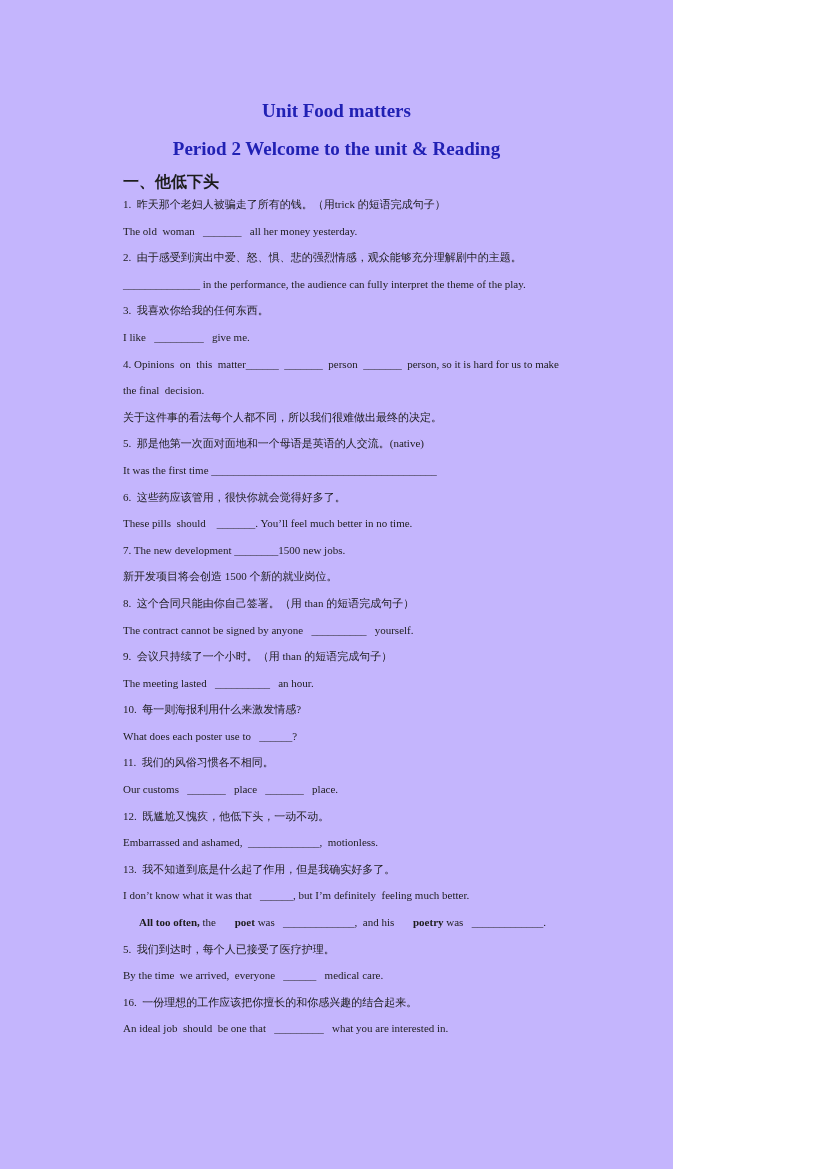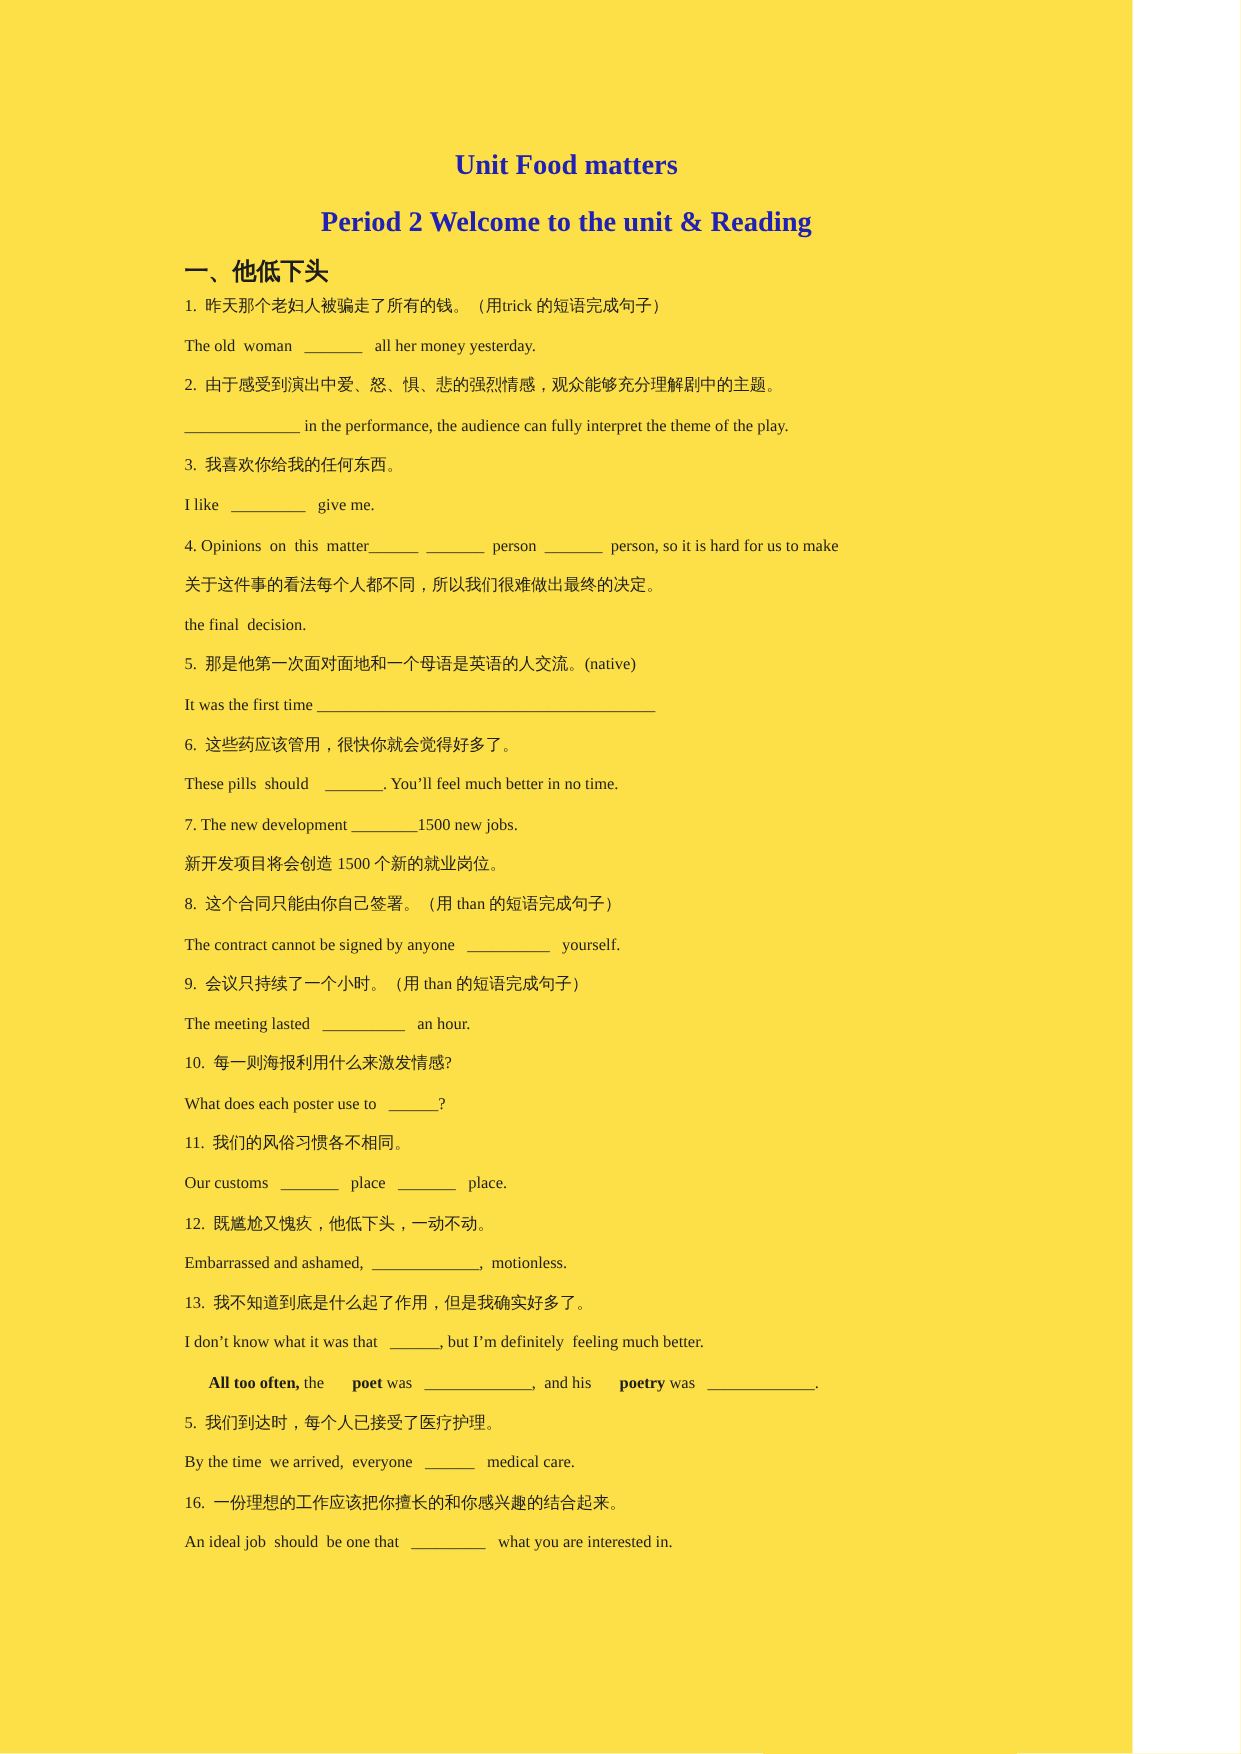--- a/index.html
+++ b/index.html
@@ -9,24 +9,24 @@
   }
   body {
     width: 827px;
     height: 1169px;
     overflow: hidden;
     font-family: "Liberation Serif", serif;
     color: #1d1d1d;
   }
   .page {
     box-sizing: border-box;
-    width: 755px;
+    width: 673px;
     height: 1169px;
     padding: 100px 123px 0 123px;
-    background: #fde047;
+    background: #c4b5fd;
   }
   .doc-title {
     text-align: center;
     font-weight: bold;
     font-size: 19px;
     line-height: 21px;
     white-space: pre;
   }
   .doc-title.first { margin-bottom: 17px; }
   .doc-title.second { margin-bottom: 12px; }
@@ -59,22 +59,22 @@
   <div class="line">1.  昨天那个老妇人被骗走了所有的钱。（用trick 的短语完成句子）</div>
   <div class="line">The old  woman   _______   all her money yesterday.</div>
 
   <div class="line">2.  由于感受到演出中爱、怒、惧、悲的强烈情感，观众能够充分理解剧中的主题。</div>
   <div class="line">______________ in the performance, the audience can fully interpret the theme of the play.</div>
 
   <div class="line">3.  我喜欢你给我的任何东西。</div>
   <div class="line">I like   _________   give me.</div>
 
   <div class="line">4. Opinions  on  this  matter______  _______  person  _______  person, so it is hard for us to make</div>
+  <div class="line">the final  decision.</div>
   <div class="line">关于这件事的看法每个人都不同，所以我们很难做出最终的决定。</div>
-  <div class="line">the final  decision.</div>
 
   <div class="line">5.  那是他第一次面对面地和一个母语是英语的人交流。(native)</div>
   <div class="line">It was the first time _________________________________________</div>
 
   <div class="line">6.  这些药应该管用，很快你就会觉得好多了。</div>
   <div class="line">These pills  should    _______. You’ll feel much better in no time.</div>
 
   <div class="line">7. The new development ________1500 new jobs.</div>
   <div class="line">新开发项目将会创造 1500 个新的就业岗位。</div>
 

